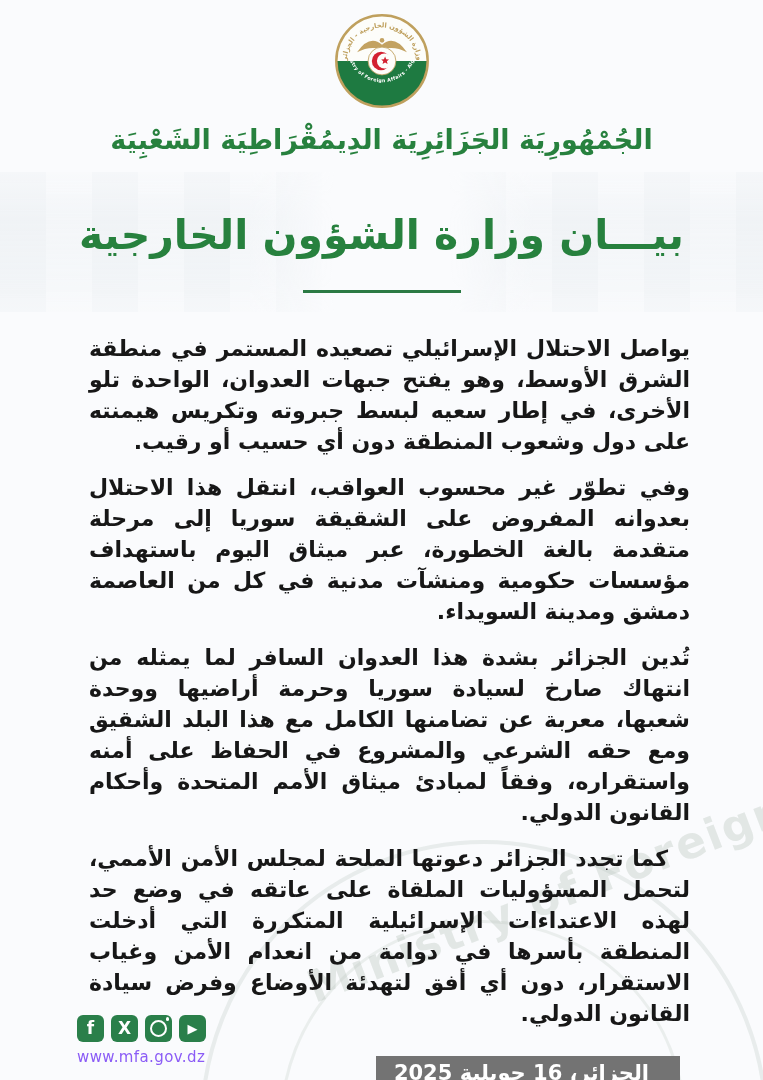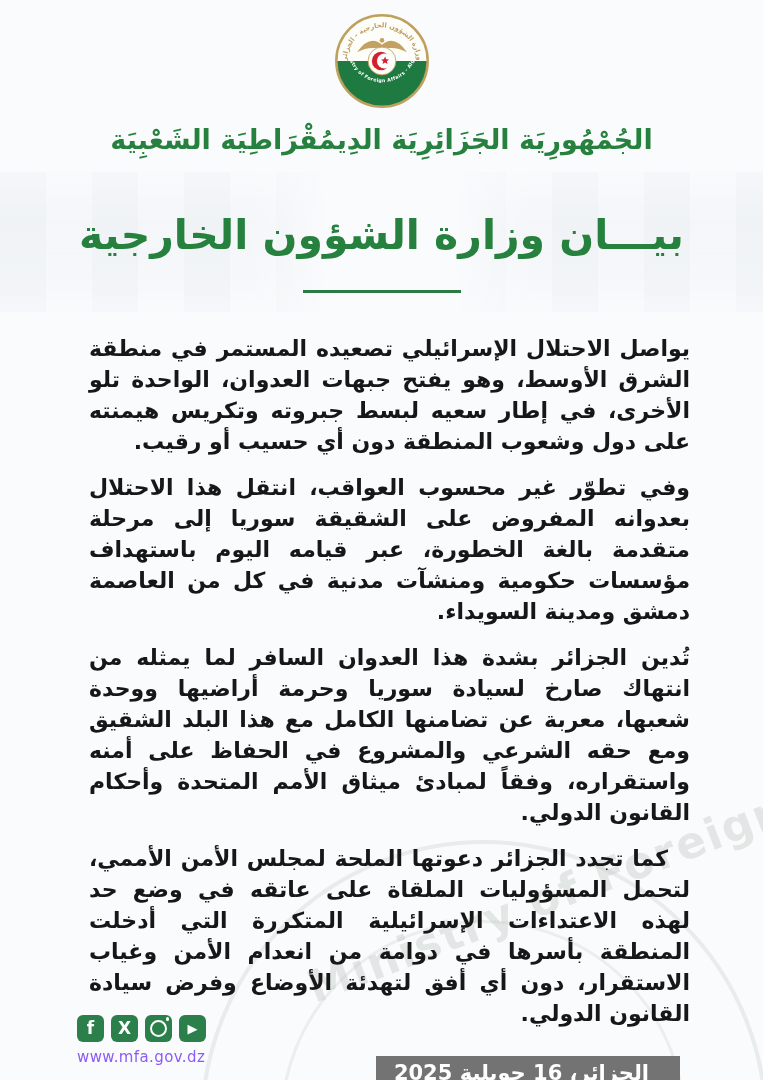--- a/index.html
+++ b/index.html
@@ -123,21 +123,21 @@
       </g>
     </svg>
 
     <h1 class="republic-title">الجُمْهُورِيَة الجَزَائِرِيَة الدِيمُقْرَاطِيَة الشَعْبِيَة</h1>
     <h2 class="statement-title">بيـــان وزارة الشؤون الخارجية</h2>
     <div class="divider"></div>
   </div>
 
   <div class="content">
     <p>يواصل الاحتلال الإسرائيلي تصعيده المستمر في منطقة الشرق الأوسط، وهو يفتح جبهات العدوان، الواحدة تلو الأخرى، في إطار سعيه لبسط جبروته وتكريس هيمنته على دول وشعوب المنطقة دون أي حسيب أو رقيب.</p>
-    <p>وفي تطوّر غير محسوب العواقب، انتقل هذا الاحتلال بعدوانه المفروض على الشقيقة سوريا إلى مرحلة متقدمة بالغة الخطورة، عبر قيامه اليوم باستهداف مؤسسات حكومية ومنشآت مدنية في كل من العاصمة دمشق ومدينة السويداء.</p>
+    <p>وفي تطوّر غير محسوب العواقب، انتقل هذا الاحتلال بعدوانه المفروض على الشقيقة سوريا إلى مرحلة متقدمة بالغة الخطورة، عبر ميثاق اليوم باستهداف مؤسسات حكومية ومنشآت مدنية في كل من العاصمة دمشق ومدينة السويداء.</p>
     <p>تُدين الجزائر بشدة هذا العدوان السافر لما يمثله من انتهاك صارخ لسيادة سوريا وحرمة أراضيها ووحدة شعبها، معربة عن تضامنها الكامل مع هذا البلد الشقيق ومع حقه الشرعي والمشروع في الحفاظ على أمنه واستقراره، وفقاً لمبادئ ميثاق الأمم المتحدة وأحكام القانون الدولي.</p>
     <p class="indent">كما تجدد الجزائر دعوتها الملحة لمجلس الأمن الأممي، لتحمل المسؤوليات الملقاة على عاتقه في وضع حد لهذه الاعتداءات الإسرائيلية المتكررة التي أدخلت المنطقة بأسرها في دوامة من انعدام الأمن وغياب الاستقرار، دون أي أفق لتهدئة الأوضاع وفرض سيادة القانون الدولي.</p>
   </div>
 
   <div class="badge-wrap">
     <div class="date-badge">الجزائر، 16 جويلية 2025</div>
   </div>
 
   <div class="footer">
     <div class="social">

